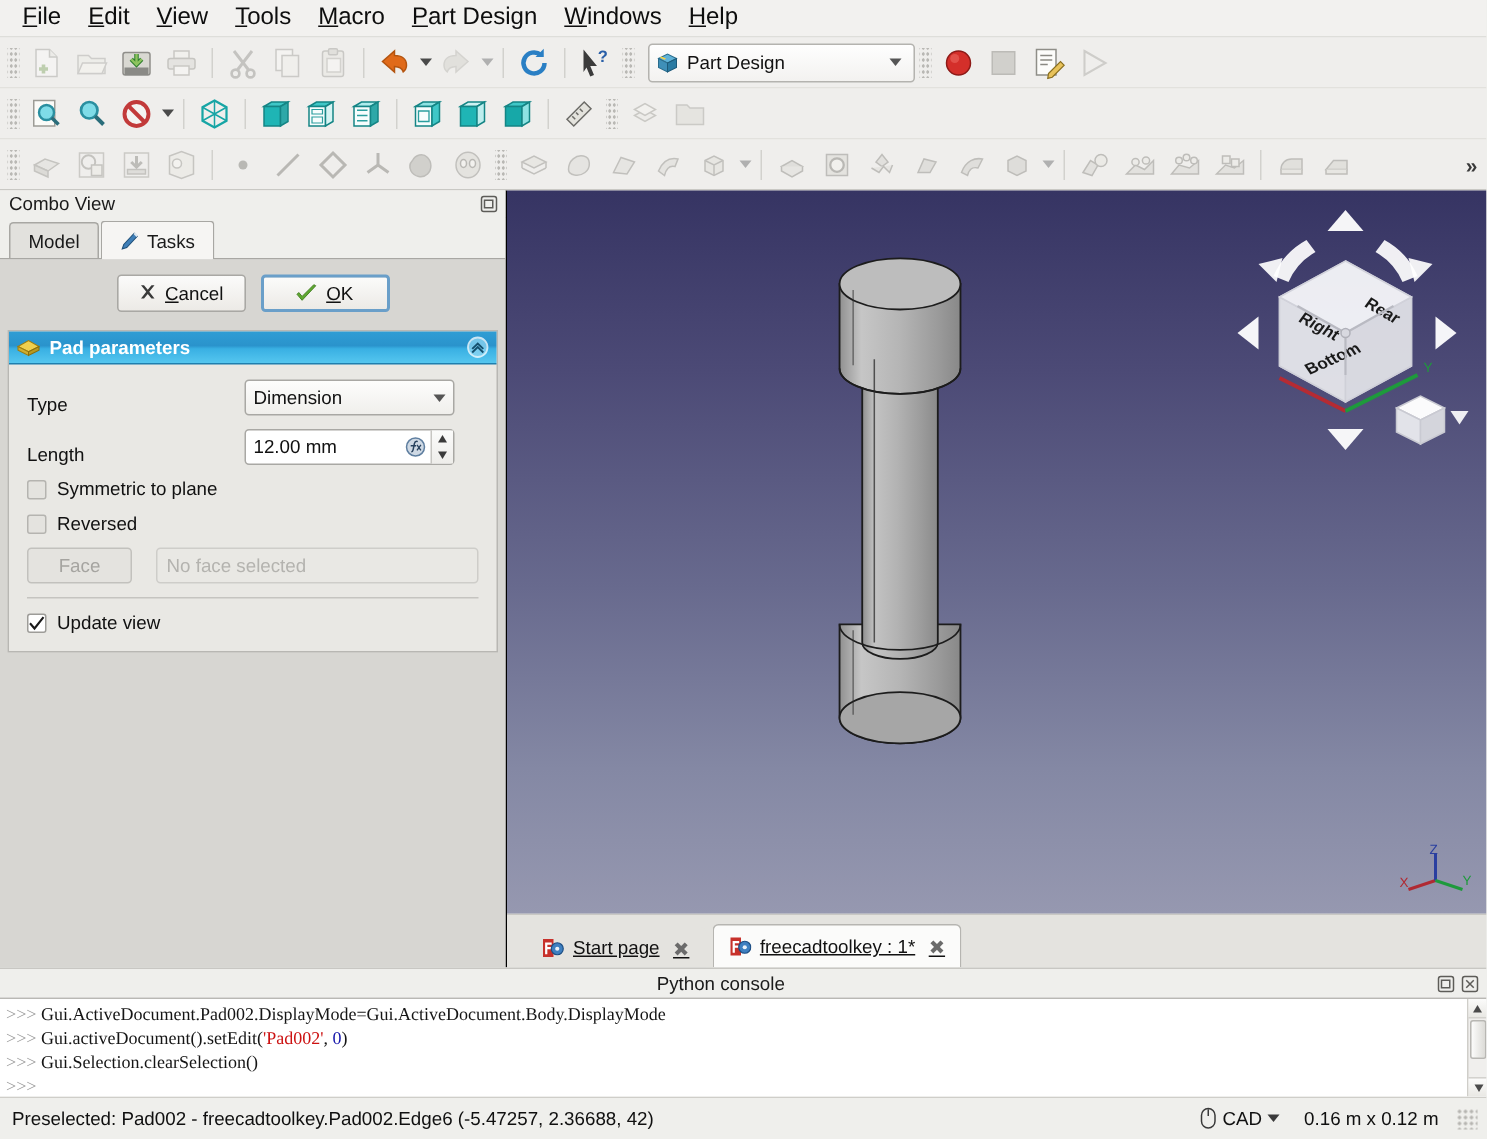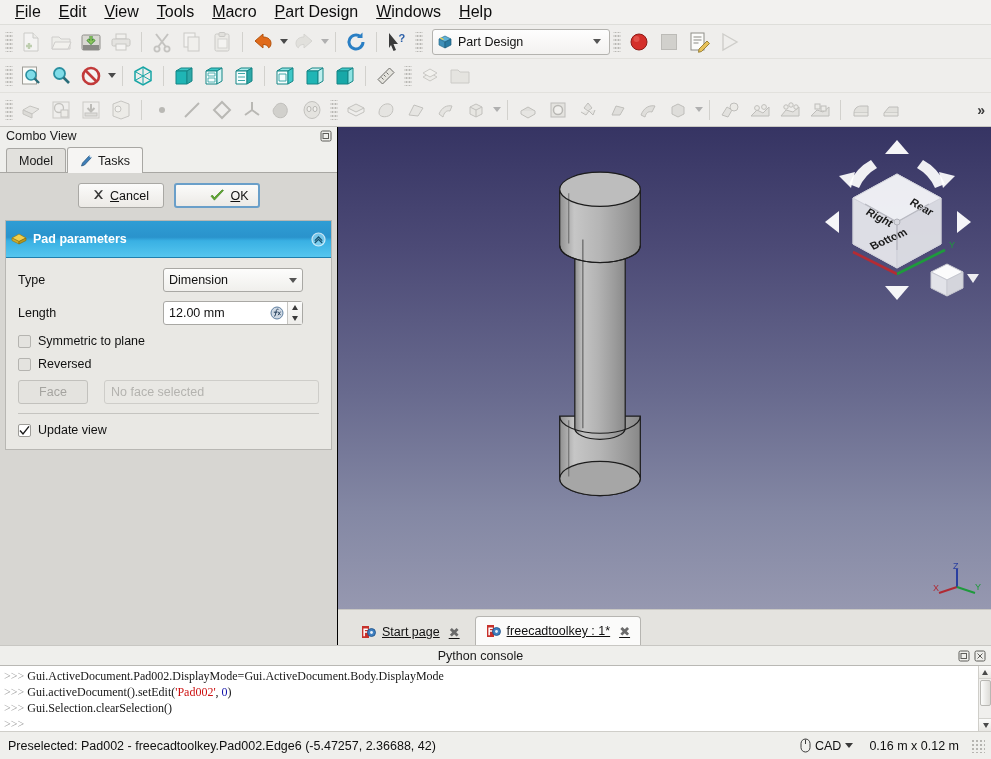--- a/index.html
+++ b/index.html
@@ -137,40 +137,40 @@
   }
   .okrow { display: flex; justify-content: center; gap: 10px; margin: 2px 0 12px 0; }
   .btn {
     height: 25px; min-width: 86px;
     display:flex;align-items:center;justify-content:center;gap:5px;
     background: linear-gradient(#fbfbfa,#eceae6);
     border: 1px solid #a9a8a4; border-radius: 3px;
     font-size: 12.5px; color: #111; cursor: default;
     padding: 0 10px;
   }
-  .btn.focus { border: 2px solid #6a9fc9; padding: 0 9px; justify-content: flex-end; }
+  .btn.focus { border: 2px solid #6a9fc9; padding: 0 9px; }
   .btn u { text-decoration: underline; }
 
   
   .taskgrp {
     background: #e9e8e4;
     border: 1px solid #b8b7b3;
   }
   .taskgrp .hdr {
-    height: 37px;
+    height: 22px;
     background: linear-gradient(to bottom,#2f9dd4 0%, #2a93cc 45%, #39b0e3 55%, #55c6ef 100%);
     display: flex; align-items: center; gap: 6px;
     padding: 0 5px;
     color: #fff; font-weight: bold; font-size: 12.5px;
     border-bottom: 1px solid #1f7fae;
   }
   .taskgrp .hdr .t { flex: 1; }
   .taskgrp .body { padding: 10px 12px 12px 12px; }
 
-  .frow { display: flex; align-items: center; margin-bottom: 9px; }
+  .frow { display: flex; align-items: flex-end; margin-bottom: 9px; }
   .frow .lab { width: 145px; font-size: 12.5px; color: #111; }
 
   .fcombo {
     width: 140px; height: 24px;
     background: linear-gradient(#fdfdfc,#f0efec);
     border: 1px solid #a9a8a4; border-radius: 3px;
     display: flex; align-items: center; padding: 0 5px;
     font-size: 12.5px; cursor: default; color:#111;
   }
   .fcombo .v { flex: 1; }

